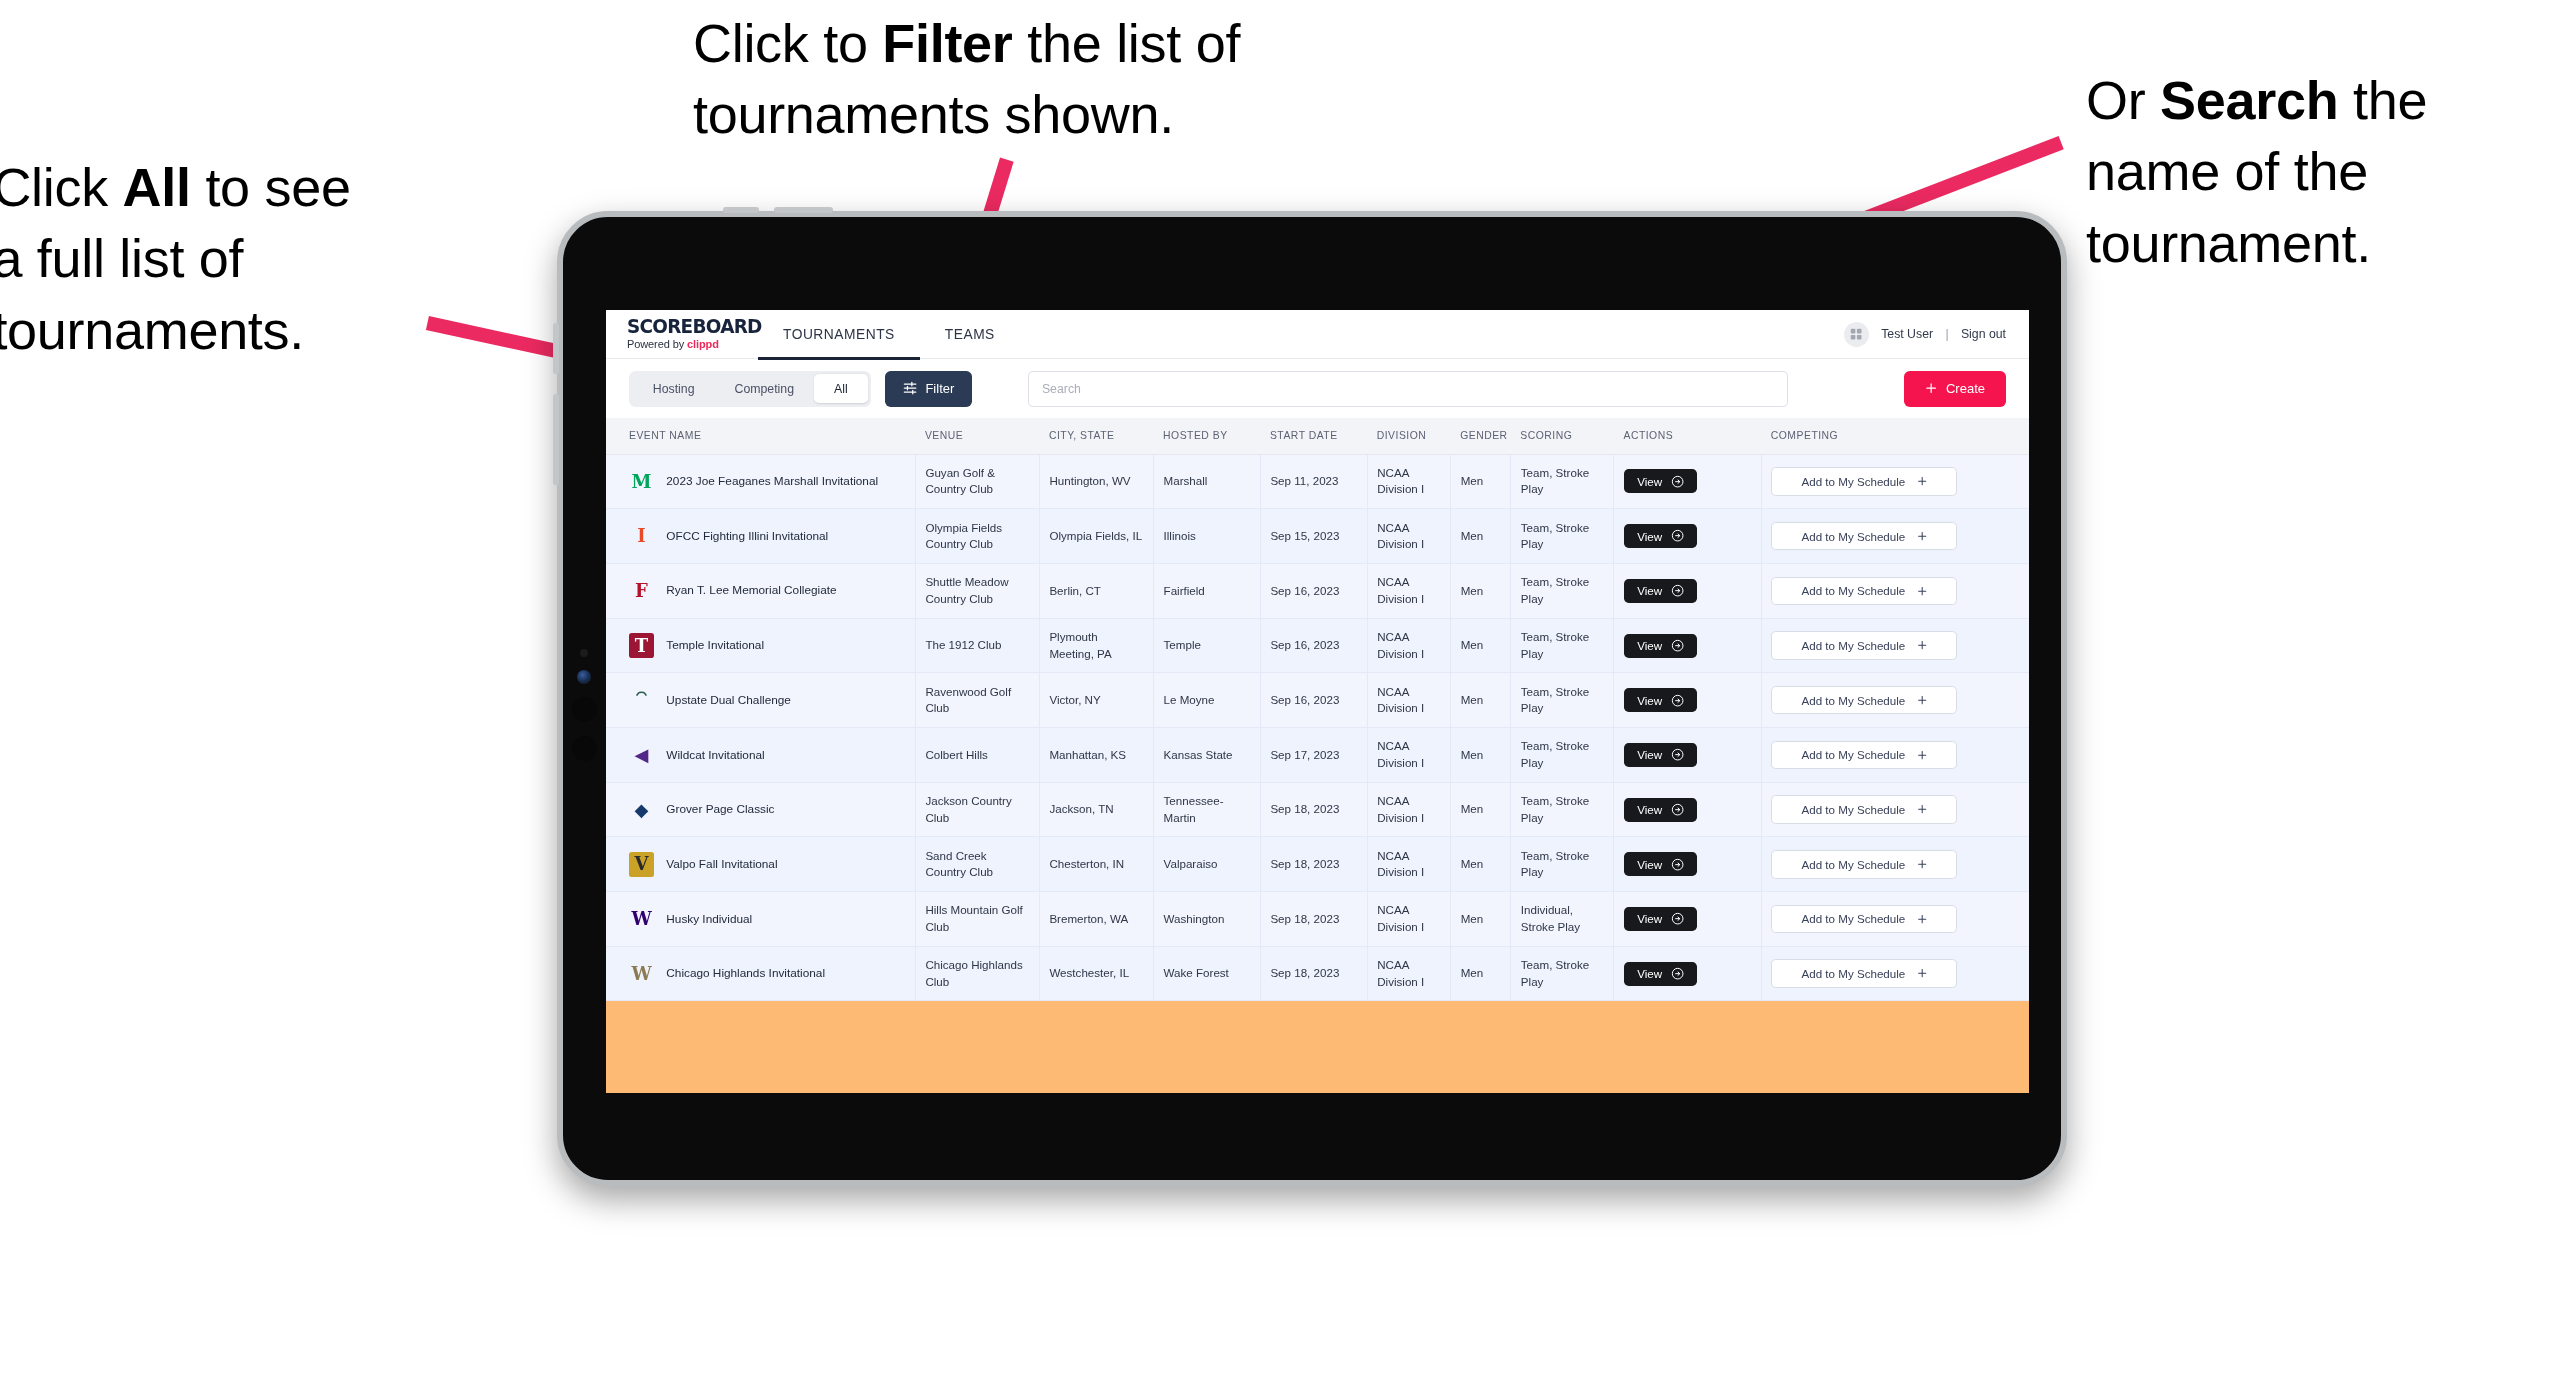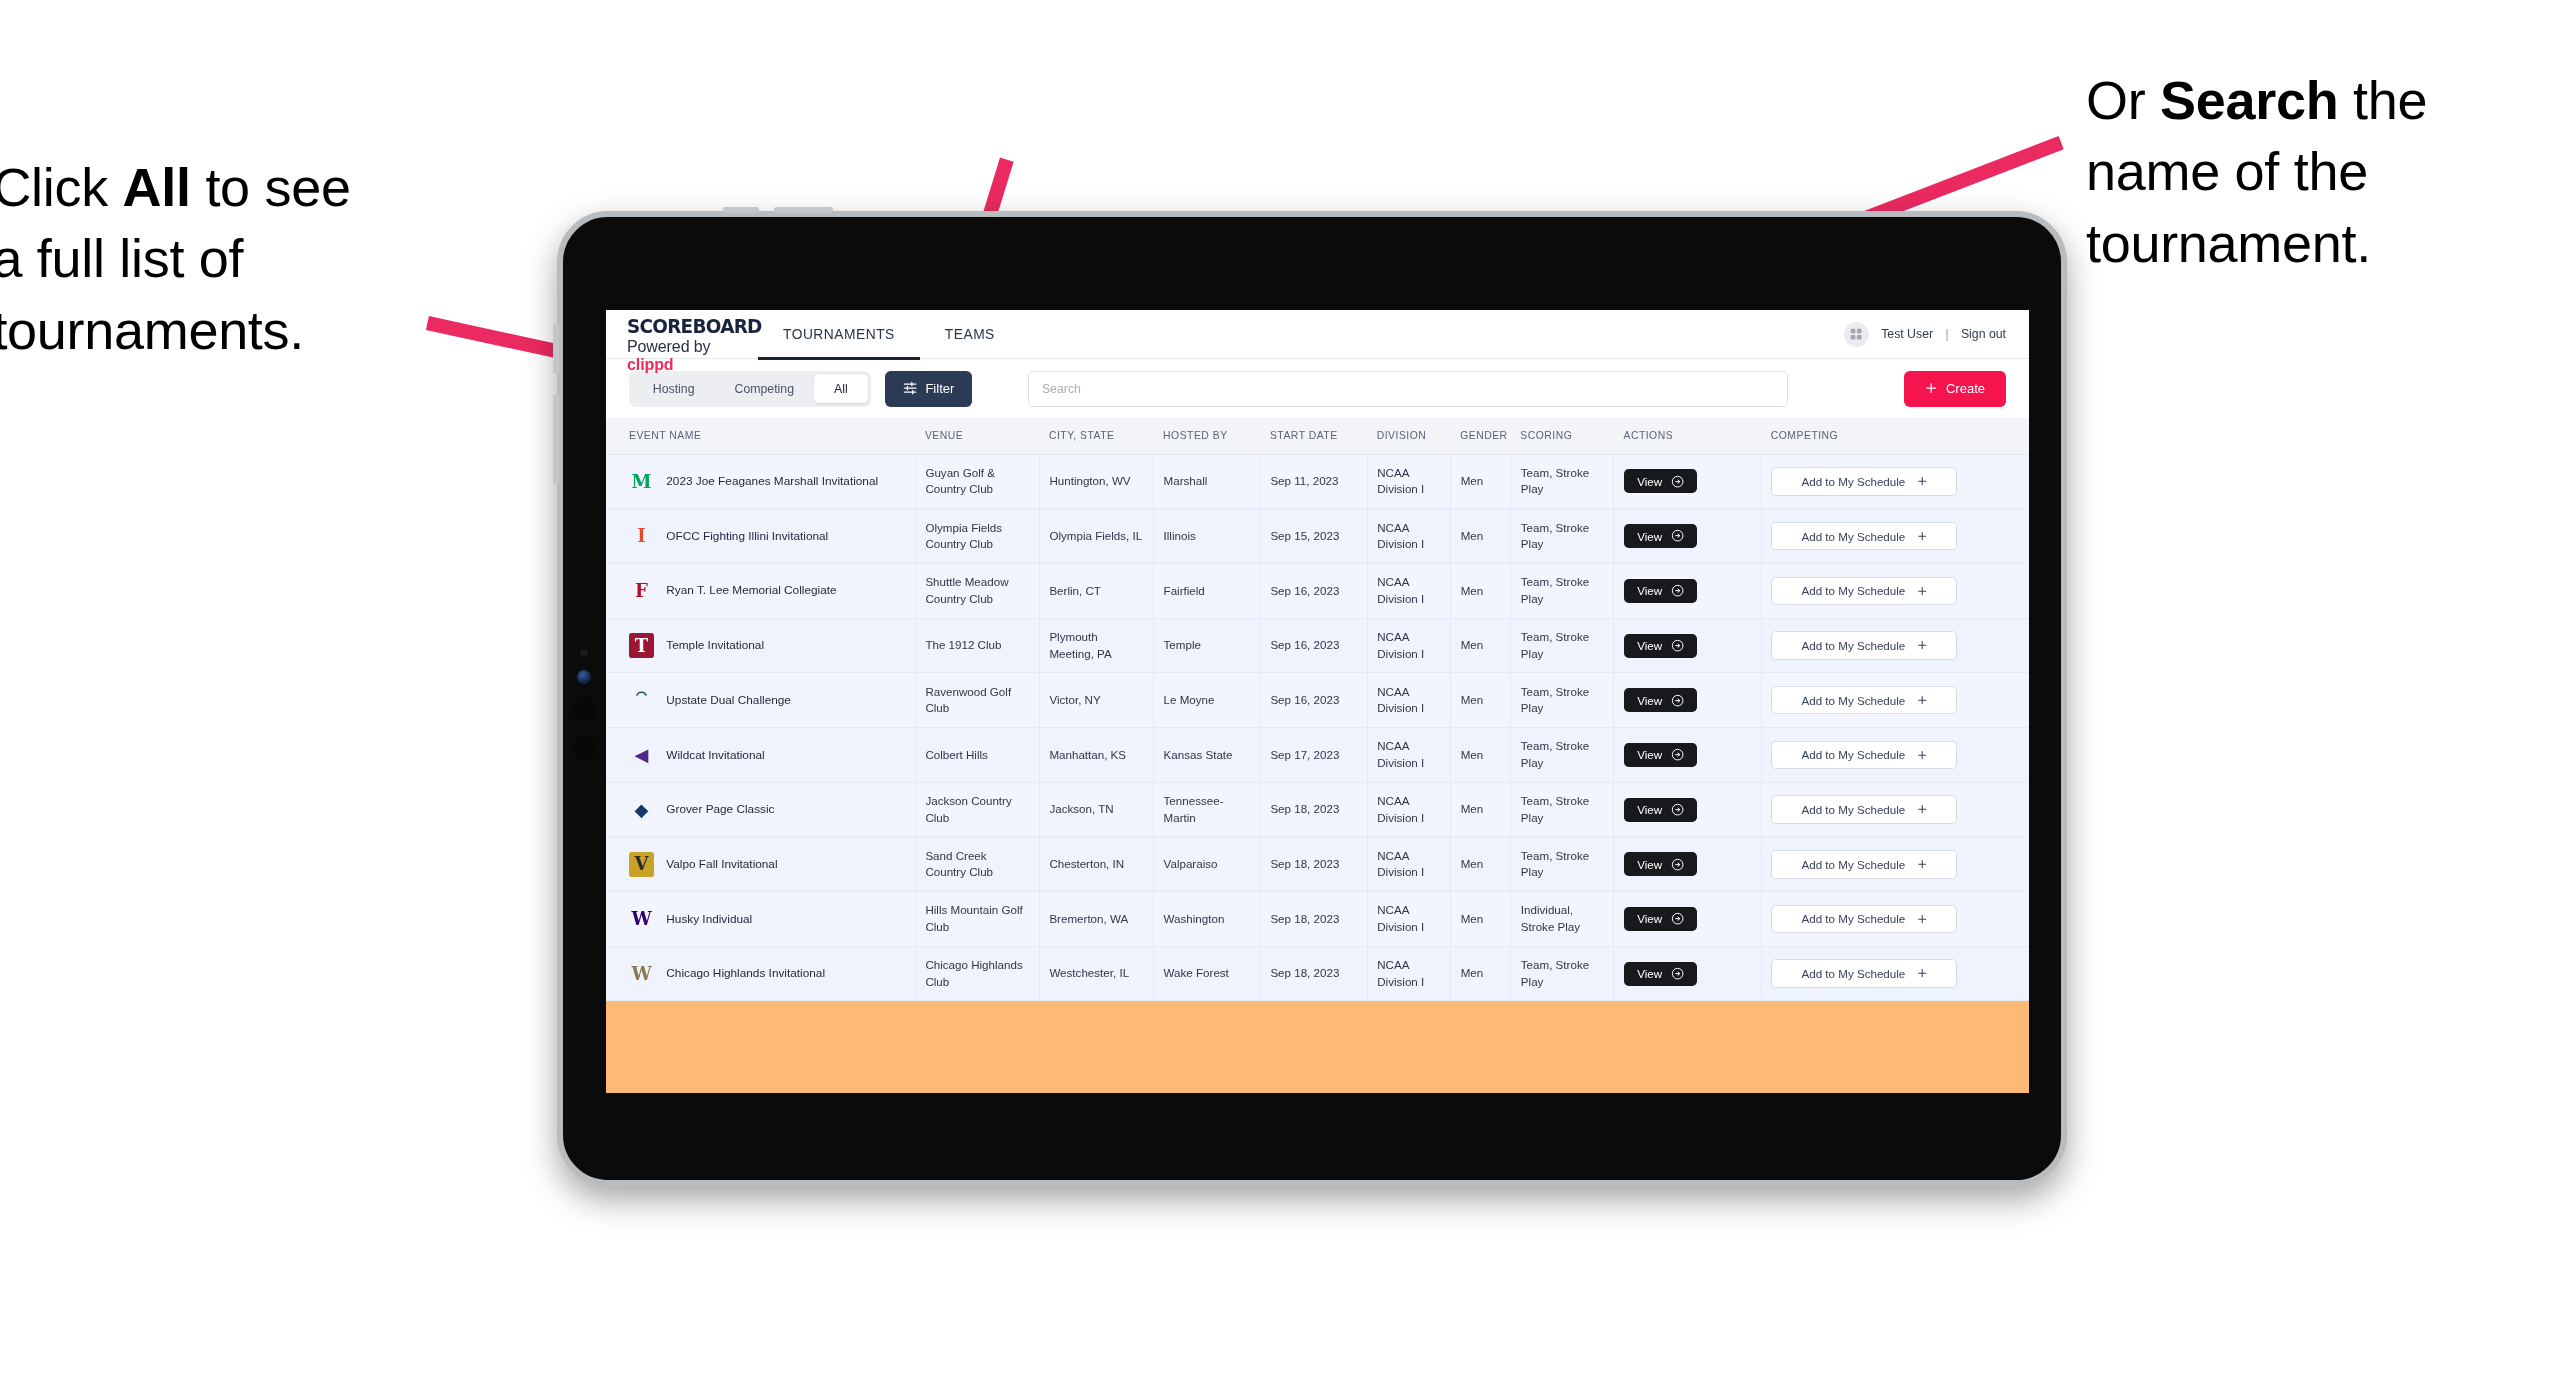--- a/index.html
+++ b/index.html
@@ -77,21 +77,21 @@
     position: relative;
   }
   #brand { padding: 5.7px 0 0 21px; width: 152px; }
   #brand-title {
     font-family: "DejaVu Sans", sans-serif;
     font-weight: 700; font-size: 20px; letter-spacing: -0.8px;
     color: #17243c; line-height: 1;
     transform: scaleX(0.92); transform-origin: left center;
   }
   #brand-sub {
-    font-size: 16px; color: #2b3142; margin-top: 2.8px; letter-spacing: -0.1px;
+    font-size: 11px; color: #2b3142; margin-top: 2.8px; letter-spacing: -0.1px;
   }
   #brand-sub .clippd { color: #ef2a5b; font-weight: 700; }
 
   .nav-tab {
     display: flex; align-items: center; padding: 0 25px;
     font-size: 13.8px; letter-spacing: 0.5px; color: #2c3446;
     position: relative; cursor: pointer;
   }
   .nav-tab.active::after {
     content: ""; position: absolute; left: 0; right: 0; bottom: -1.9px;
@@ -198,20 +198,22 @@
   col.c-comp  { width: 218px; }
 </style>
 </head>
 <body>
 
 <div id="stage">
 
   <div class="callout" id="callout-all">Click <b>All</b> to see
 a full list of
 tournaments.</div>
+  <div class="callout" id="callout-filter">Click to <b>Filter</b> the list of
+tournaments shown.</div>
   <div class="callout" id="callout-search">Or <b>Search</b> the
 name of the
 tournament.</div>
 
   <svg class="arrow-svg" viewBox="0 0 2712 1459">
     <defs>
       <marker id="ah" markerWidth="5" markerHeight="5" refX="2.2" refY="2.5" orient="auto">
         <path d="M0,0 L5,2.5 L0,5 z" fill="#ea2a61"></path>
       </marker>
     </defs>

